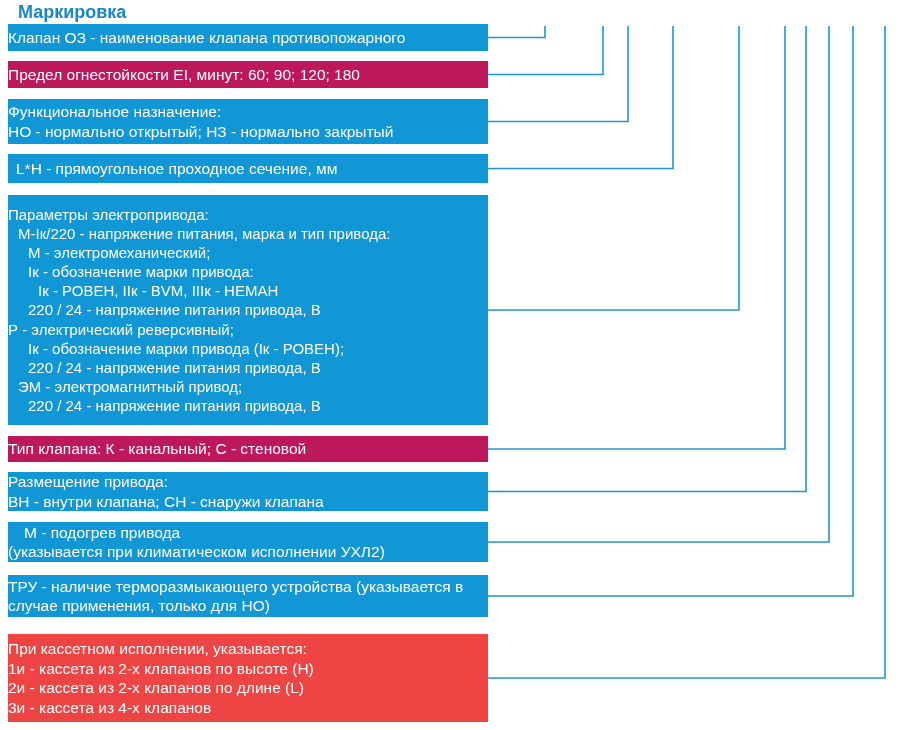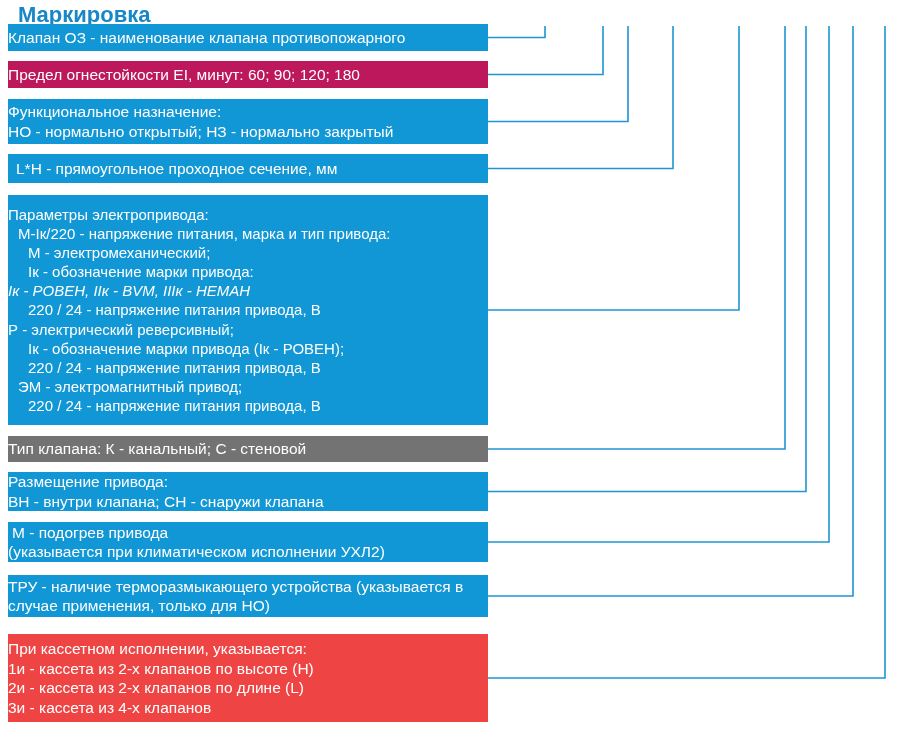--- a/index.html
+++ b/index.html
@@ -13,21 +13,21 @@
     width: 900px;
     height: 730px;
     background: #ffffff;
     overflow: hidden;
   }
   .page-title {
     position: absolute;
     left: 18px;
     top: 2px;
     margin: 0;
-    font-size: 22px;
+    font-size: 18px;
     font-weight: bold;
     color: #1787c8;
     text-align: right;
   }
   .formula {
     position: absolute;
     left: 503px;
     top: 5px;
     font-size: 15px;
     font-weight: bold;
@@ -83,37 +83,37 @@
         <div class="box-line" style="margin-left: 0px;">НО - нормально открытый; НЗ - нормально закрытый</div>
       </div>
       <div class="box" style="top: 154px; height: 29px; background: rgb(17, 151, 213);">
         <div class="box-line" style="margin-left: 8px;">L*H - прямоугольное проходное сечение, мм</div>
       </div>
       <div class="box dense" style="top: 195px; height: 230px; background: rgb(17, 151, 213);">
         <div class="box-line" style="margin-left: 0px;">Параметры электропривода:</div>
         <div class="box-line" style="margin-left: 10px;">М-Iк/220 - напряжение питания, марка и тип привода:</div>
         <div class="box-line" style="margin-left: 20px;">М - электромеханический;</div>
         <div class="box-line" style="margin-left: 20px;">Iк - обозначение марки привода:</div>
-        <div class="box-line" style=" font-style: italic;">Iк - РОВЕН, IIк - BVM, IIIк - НЕМАН</div>
+        <div class="box-line" style="margin-left: 30px;">Iк - РОВЕН, IIк - BVM, IIIк - НЕМАН</div>
         <div class="box-line" style="margin-left: 20px;">220 / 24 - напряжение питания привода, В</div>
         <div class="box-line" style="">Р - электрический реверсивный;</div>
         <div class="box-line" style="margin-left: 20px;">Iк - обозначение марки привода (Iк - РОВЕН);</div>
         <div class="box-line" style="margin-left: 20px;">220 / 24 - напряжение питания привода, В</div>
         <div class="box-line" style="margin-left: 10px;">ЭМ - электромагнитный привод;</div>
         <div class="box-line" style="margin-left: 20px;">220 / 24 - напряжение питания привода, В</div>
       </div>
-      <div class="box" style="top: 436px; height: 26px; background: #737373;">
+      <div class="box" style="top: 436px; height: 26px; background: #be185d;">
         <div class="box-line" style="margin-left: 0px;">Тип клапана: К - канальный; С - стеновой</div>
       </div>
       <div class="box" style="top: 472px; height: 39px; background: rgb(17, 151, 213);">
         <div class="box-line" style="margin-left: 0px;">Размещение привода:</div>
         <div class="box-line" style="margin-left: 0px;">ВН - внутри клапана; СН - снаружи клапана</div>
       </div>
       <div class="box" style="top: 522px; height: 40px; background: rgb(17, 151, 213);">
-        <div class="box-line" style="margin-left: 4px;">М - подогрев привода</div>
+        <div class="box-line" style="margin-left: 16px;">М - подогрев привода</div>
         <div class="box-line" style="margin-left: 0px;">(указывается при климатическом исполнении УХЛ2)</div>
       </div>
       <div class="box" style="top: 575px; height: 42px; background: rgb(17, 151, 213);">
         <div class="box-line" style="margin-left: 0px;">ТРУ - наличие терморазмыкающего устройства (указывается в</div>
         <div class="box-line" style="margin-left: 0px;">случае применения, только для НО)</div>
       </div>
       <div class="box" style="top: 634px; height: 88px; background: #ef4444;">
         <div class="box-line" style="margin-left: 0px;">При кассетном исполнении, указывается:</div>
         <div class="box-line" style="margin-left: 0px;">1и - кассета из 2-х клапанов по высоте (Н)</div>
         <div class="box-line" style="margin-left: 0px;">2и - кассета из 2-х клапанов по длине (L)</div>

